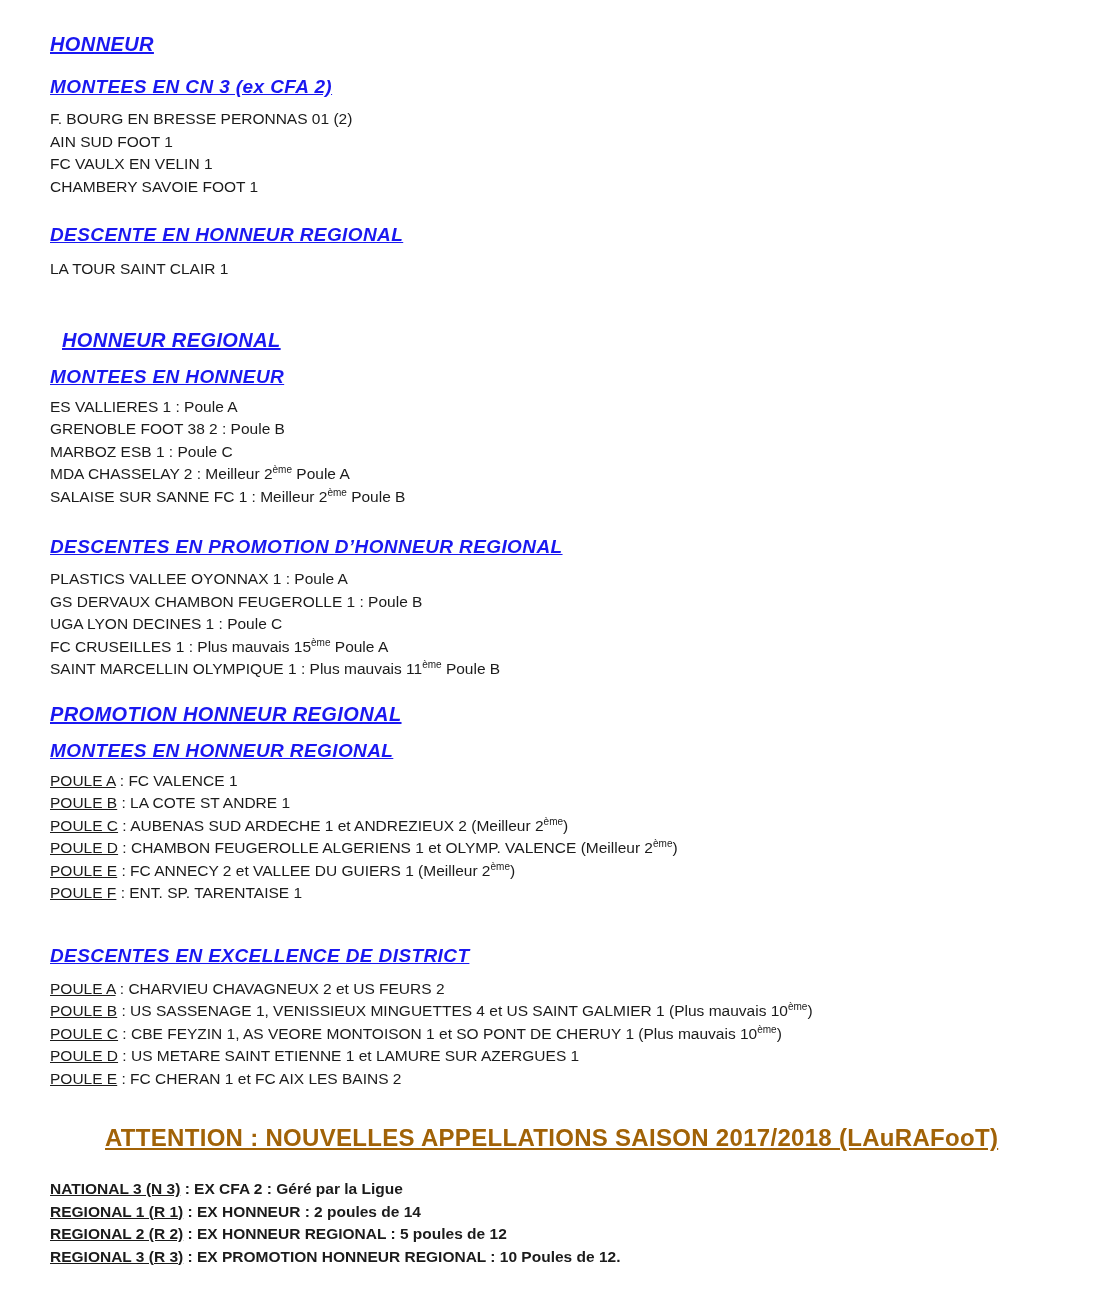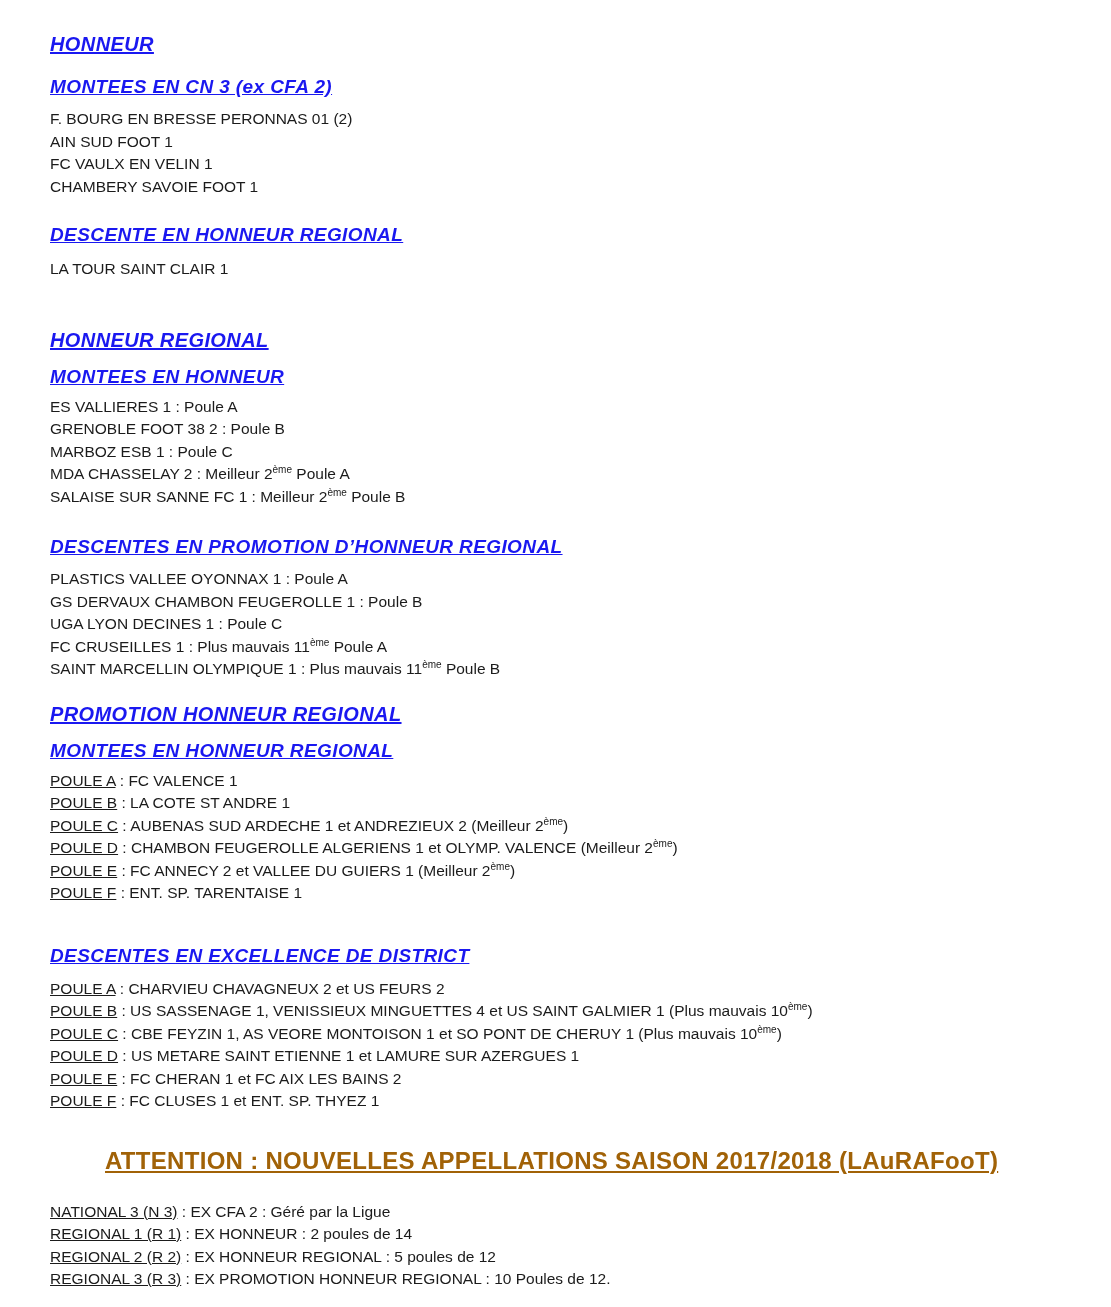--- a/index.html
+++ b/index.html
@@ -24,21 +24,21 @@
     text-decoration: underline;
     letter-spacing: 0.4px;
     font-family: "Liberation Sans", sans-serif;
   }
   .h1 { font-size: 20px; line-height: 23px; }
   .h2 { font-size: 19px; line-height: 22px; }
 
   .h-honneur            { margin: 0 0 20px 0; }
   .h-montees-cn3        { margin: 0 0 10px 0; }
   .h-descente-hr        { margin: 26px 0 12px 0; }
-  .h-honneur-regional   { margin: 48px 0 0 0; }
+  .h-honneur-regional   { margin: 48px 0 0 12px; }
   .h-montees-honneur    { margin: 14px 0 8px 0; }
   .h-descentes-phr      { margin: 28px 0 10px 0; }
   .h-promotion-hr       { margin: 22px 0 0 0; }
   .h-montees-hr         { margin: 14px 0 8px 0; }
   .h-descentes-ed       { margin: 40px 0 11px 0; }
 
   .line {
     font-size: 15.5px;
     line-height: 22.5px;
     white-space: nowrap;
@@ -52,21 +52,21 @@
   .attention {
     color: #a16207;
     font-weight: 700;
     font-size: 24px;
     line-height: 24px;
     text-decoration: underline;
     letter-spacing: 0.3px;
     margin: 36px 0 0 55px;
     white-space: nowrap;
   }
-  .appellations { margin-top: 28px; }
+  .appellations { margin-top: 28px; font-weight: bold; }
 </style>
 </head>
 <body>
 
 <div class="doc">
 
   <div class="h-blue h1 h-honneur">HONNEUR</div>
 
   <div class="h-blue h2 h-montees-cn3">MONTEES EN CN 3 (ex CFA 2)</div>
   <div>
@@ -90,21 +90,21 @@
     <div class="line"><span>MARBOZ ESB 1 : Poule C</span></div>
     <div class="line"><span>MDA CHASSELAY 2 : Meilleur 2</span><sup>ème</sup><span> Poule A</span></div>
     <div class="line"><span>SALAISE SUR SANNE FC 1 : Meilleur 2</span><sup>ème</sup><span> Poule B</span></div>
   </div>
 
   <div class="h-blue h2 h-descentes-phr">DESCENTES EN PROMOTION D’HONNEUR REGIONAL</div>
   <div>
     <div class="line"><span>PLASTICS VALLEE OYONNAX 1 : Poule A</span></div>
     <div class="line"><span>GS DERVAUX CHAMBON FEUGEROLLE 1 : Poule B</span></div>
     <div class="line"><span>UGA LYON DECINES 1 : Poule C</span></div>
-    <div class="line"><span>FC CRUSEILLES 1 : Plus mauvais 11</span><sup>ème</sup><span> Poule A</span></div>
+    <div class="line"><span>FC CRUSEILLES 1 : Plus mauvais 15</span><sup>ème</sup><span> Poule A</span></div>
     <div class="line"><span>SAINT MARCELLIN OLYMPIQUE 1 : Plus mauvais 11</span><sup>ème</sup><span> Poule B</span></div>
   </div>
 
   <div class="h-blue h1 h-promotion-hr">PROMOTION HONNEUR REGIONAL</div>
 
   <div class="h-blue h2 h-montees-hr">MONTEES EN HONNEUR REGIONAL</div>
   <div>
     <div class="line"><span class="lbl">POULE A</span><span> : FC VALENCE 1</span></div>
     <div class="line"><span class="lbl">POULE B</span><span> : LA COTE ST ANDRE 1</span></div>
     <div class="line"><span class="lbl">POULE C</span><span> : AUBENAS SUD ARDECHE 1 et ANDREZIEUX 2 (Meilleur 2</span><sup>ème</sup><span>)</span></div>
@@ -113,21 +113,20 @@
     <div class="line"><span class="lbl">POULE F</span><span> : ENT. SP. TARENTAISE 1</span></div>
   </div>
 
   <div class="h-blue h2 h-descentes-ed">DESCENTES EN EXCELLENCE DE DISTRICT</div>
   <div>
     <div class="line"><span class="lbl">POULE A</span><span> : CHARVIEU CHAVAGNEUX 2 et US FEURS 2</span></div>
     <div class="line"><span class="lbl">POULE B</span><span> : US SASSENAGE 1, VENISSIEUX MINGUETTES 4 et US SAINT GALMIER 1 (Plus mauvais 10</span><sup>ème</sup><span>)</span></div>
     <div class="line"><span class="lbl">POULE C</span><span> : CBE FEYZIN 1, AS VEORE MONTOISON 1 et SO PONT DE CHERUY 1 (Plus mauvais 10</span><sup>ème</sup><span>)</span></div>
     <div class="line"><span class="lbl">POULE D</span><span> : US METARE SAINT ETIENNE 1 et LAMURE SUR AZERGUES 1</span></div>
     <div class="line"><span class="lbl">POULE E</span><span> : FC CHERAN 1 et FC AIX LES BAINS 2</span></div>
-    <div class="line"><span class="lbl">POULE F</span><span> : FC CLUSES 1 et ENT. SP. THYEZ 1</span></div>
   </div>
 
   <div class="attention">ATTENTION : NOUVELLES APPELLATIONS SAISON 2017/2018 (LAuRAFooT)</div>
 
   <div class="appellations">
     <div class="line"><span class="lbl">NATIONAL 3 (N 3)</span><span> : EX CFA 2 : Géré par la Ligue</span></div>
     <div class="line"><span class="lbl">REGIONAL 1 (R 1)</span><span> : EX HONNEUR : 2 poules de 14</span></div>
     <div class="line"><span class="lbl">REGIONAL 2 (R 2)</span><span> : EX HONNEUR REGIONAL : 5 poules de 12</span></div>
     <div class="line"><span class="lbl">REGIONAL 3 (R 3)</span><span> : EX PROMOTION HONNEUR REGIONAL : 10 Poules de 12.</span></div>
   </div>

